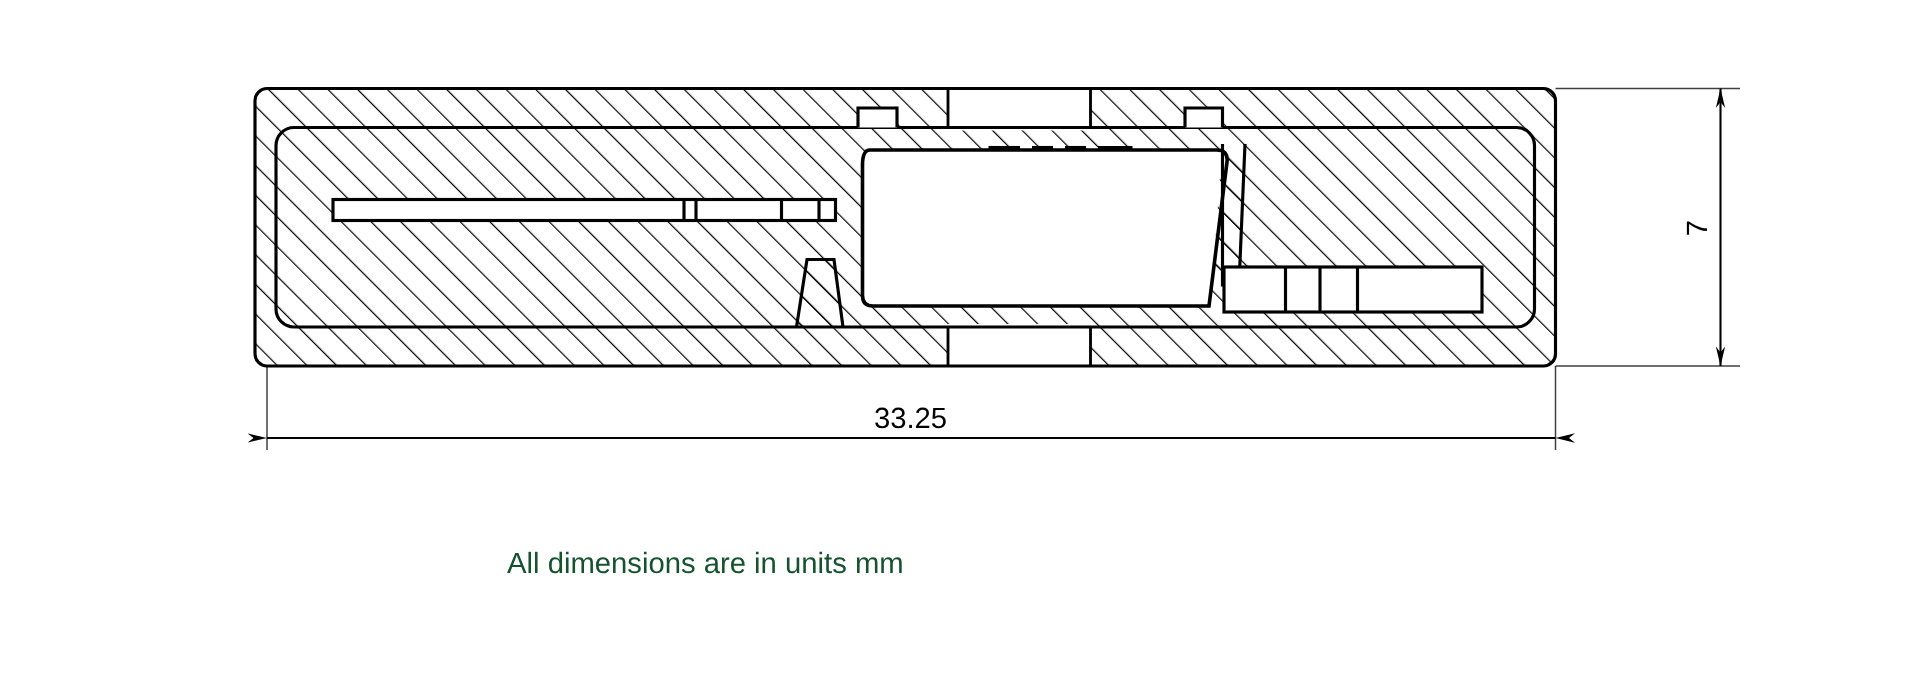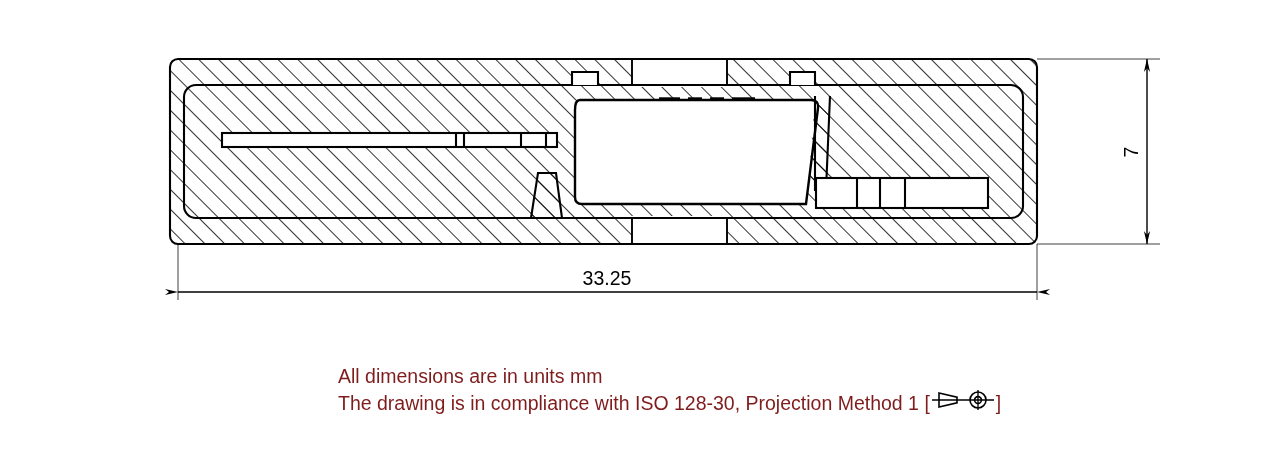--- a/index.html
+++ b/index.html
@@ -1,21 +1,21 @@
 <!DOCTYPE html>
 <html><head>
 <meta charset="utf-8">
 <style>
   html,body{margin:0;padding:0;background:#ffffff;}
   body{width:1280px;height:452px;overflow:hidden;
        font-family:"Liberation Sans","DejaVu Sans",sans-serif;}
   #stage{position:relative;width:1280px;height:452px;background:#fff;}
   svg.draw{position:absolute;left:0;top:0;width:1280px;height:452px;display:block;}
   .notes{position:absolute;left:338px;top:363px;width:760px;}
-  .note-line{font-size:19.5px;color:#7f1d1d;line-height:26px;white-space:nowrap;
+  .note-line{font-size:19.5px;color:#14532d;line-height:26px;white-space:nowrap;
              display:flex;align-items:center;}
   .note-line .txt{display:inline-block;}
   .iso-sym{display:inline-block;vertical-align:middle;margin:0 1px;}
 </style>
 </head>
 <body>
 
 <div id="stage">
 
   <svg class="draw" viewBox="0 0 1280 452">
@@ -126,28 +126,15 @@
 
     <text x="607" y="285" font-family="Liberation Sans, sans-serif" font-size="19.5" text-anchor="middle" fill="#000">33.25</text>
 
     <text x="1138" y="152" font-family="Liberation Sans, sans-serif" font-size="19.5" text-anchor="middle" fill="#000" transform="rotate(-90 1138 152)">7</text>
   </svg>
 
   <div class="notes">
     <div class="note-line">
       <span class="txt">All dimensions are in units mm</span>
     </div>
-    <div class="note-line">
-      <span class="txt">The drawing is in compliance with ISO 128-30, Projection Method 1 [</span>
-      <span class="iso-sym">
-        <svg width="64" height="22" viewBox="0 0 64 22">
-          <line x1="1" y1="11" x2="63" y2="11" stroke="#000" stroke-width="1.3"></line>
-          <path d="M8,4 L26,8.2 V13.8 L8,18 Z" fill="none" stroke="#000" stroke-width="1.6"></path>
-          <circle cx="47" cy="11" r="8" fill="none" stroke="#000" stroke-width="1.6"></circle>
-          <circle cx="47" cy="11" r="3.4" fill="none" stroke="#000" stroke-width="1.6"></circle>
-          <line x1="47" y1="1" x2="47" y2="21" stroke="#000" stroke-width="1.3"></line>
-        </svg>
-      </span>
-      <span class="txt">]</span>
-    </div>
   </div>
 
 </div>
 
 </body></html>

